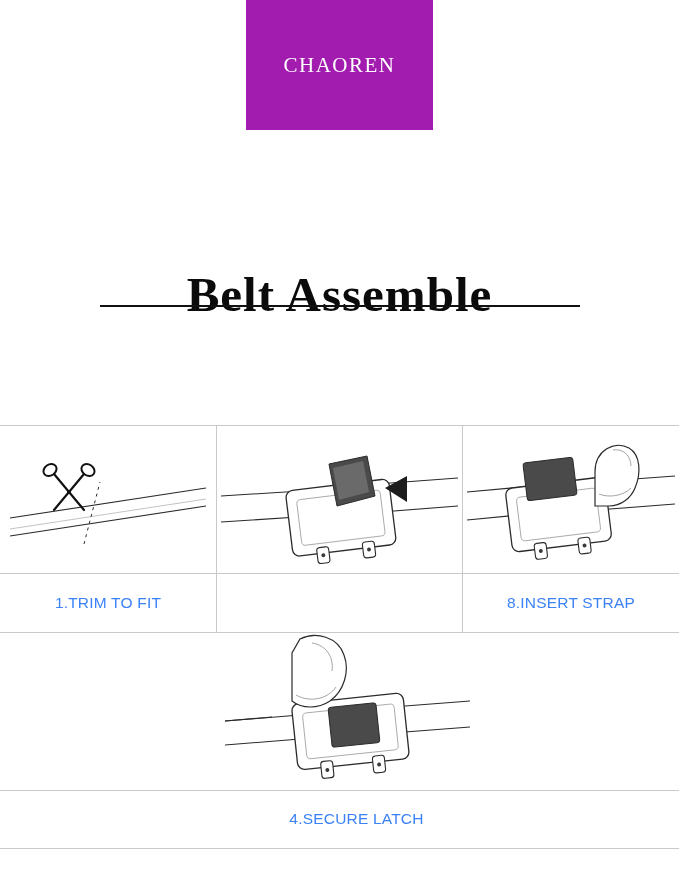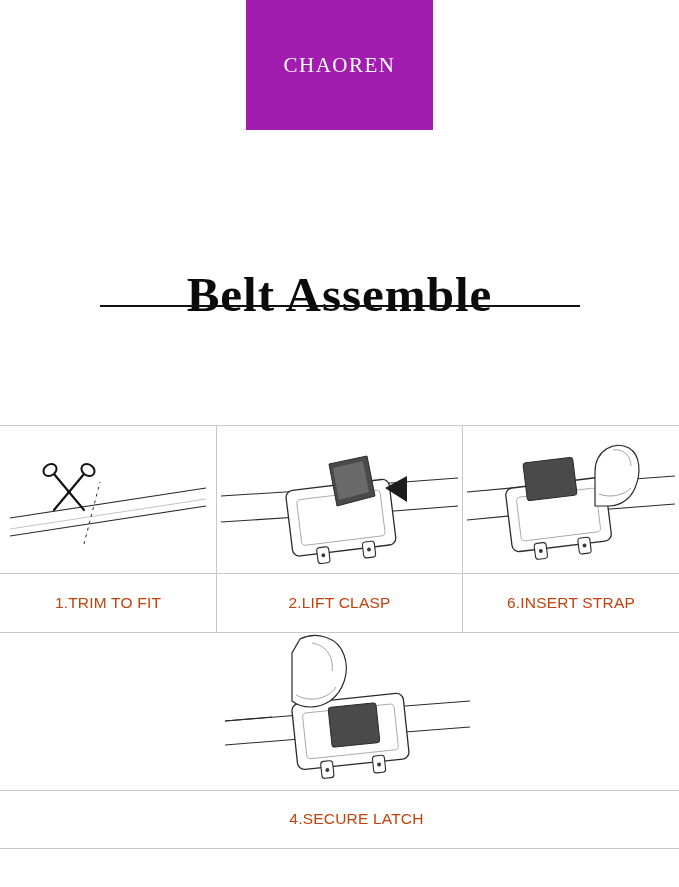--- a/index.html
+++ b/index.html
@@ -128,21 +128,21 @@
     position: absolute;
     left: 0;
     top: 148px;
     width: 100%;
     height: 58px;
     display: flex;
     align-items: center;
     justify-content: center;
     font-size: 15.5px;
     letter-spacing: 0.2px;
-    color: #c2410c;
+    color: #3b82f6;
   }
 
   .cell.c1 { left: 0;    top: 426px; width: 216px; height: 206px; }
   .cell.c2 { left: 217px; top: 426px; width: 245px; height: 206px; }
   .cell.c3 { left: 463px; top: 426px; width: 216px; height: 206px; }
   .cell.c4 { left: 0;    top: 633px; width: 679px; height: 215px; padding-left: 34px; }
   .cell.c4 .cell-art { height: 157px; }
   .cell.c4 .cell-caption { top: 157px; height: 58px; }
 
   svg { display: block; }
@@ -208,21 +208,20 @@
         <circle cx="102" cy="126" r="2" fill="#3a3a3a"></circle>
         <circle cx="148" cy="126" r="2" fill="#3a3a3a"></circle>
       </g>
 
       <polygon points="112,38 150,30 158,70 120,80" fill="#4a4a4a" stroke="#2b2b2b" stroke-width="1"></polygon>
       <polygon points="116,42 146,35 152,66 122,74" fill="#6a6a6a" stroke="none"></polygon>
 
       <polygon points="168,62 190,50 190,76" fill="#1c1c1c"></polygon>
     </svg>
   </div>
-  <div class="cell-caption">2.LIFT CLASP</div>
 </div>
 
 <div class="cell c3">
   <div class="cell-art">
     <svg width="216" height="148" viewBox="0 0 216 148">
 
       <line x1="4" y1="66" x2="70" y2="60" stroke="#2b2b2b" stroke-width="1.1"></line>
       <line x1="4" y1="94" x2="66" y2="88" stroke="#2b2b2b" stroke-width="1.1"></line>
       <line x1="130" y1="56" x2="212" y2="50" stroke="#2b2b2b" stroke-width="1.1"></line>
       <line x1="134" y1="84" x2="212" y2="78" stroke="#2b2b2b" stroke-width="1.1"></line>
@@ -236,21 +235,21 @@
         <circle cx="118" cy="122" r="2" fill="#3a3a3a"></circle>
       </g>
 
       <rect x="62" y="34" width="50" height="38" rx="3" transform="rotate(-7 87 53)" fill="#4a4a4a" stroke="#2b2b2b" stroke-width="1"></rect>
 
       <path d="M132 46 C132 24 152 14 166 22 C178 29 178 48 172 62 C168 72 158 80 146 80 L132 80 Z" fill="#ffffff" stroke="#2b2b2b" stroke-width="1.2"></path>
       <path d="M150 24 C160 22 168 30 168 40" fill="none" stroke="#9a9a9a" stroke-width="0.9"></path>
       <path d="M136 68 C146 72 160 70 168 62" fill="none" stroke="#9a9a9a" stroke-width="0.9"></path>
     </svg>
   </div>
-  <div class="cell-caption">6.INSERT STRAP</div>
+  <div class="cell-caption">8.INSERT STRAP</div>
 </div>
 
 <div class="cell c4">
   <div class="cell-art">
     <svg width="679" height="157" viewBox="0 0 679 157">
 
       <line x1="225" y1="88" x2="300" y2="82" stroke="#2b2b2b" stroke-width="1.1"></line>
       <line x1="225" y1="112" x2="300" y2="106" stroke="#2b2b2b" stroke-width="1.1"></line>
       <line x1="392" y1="74" x2="470" y2="68" stroke="#2b2b2b" stroke-width="1.1"></line>
       <line x1="392" y1="100" x2="470" y2="94" stroke="#2b2b2b" stroke-width="1.1"></line>

